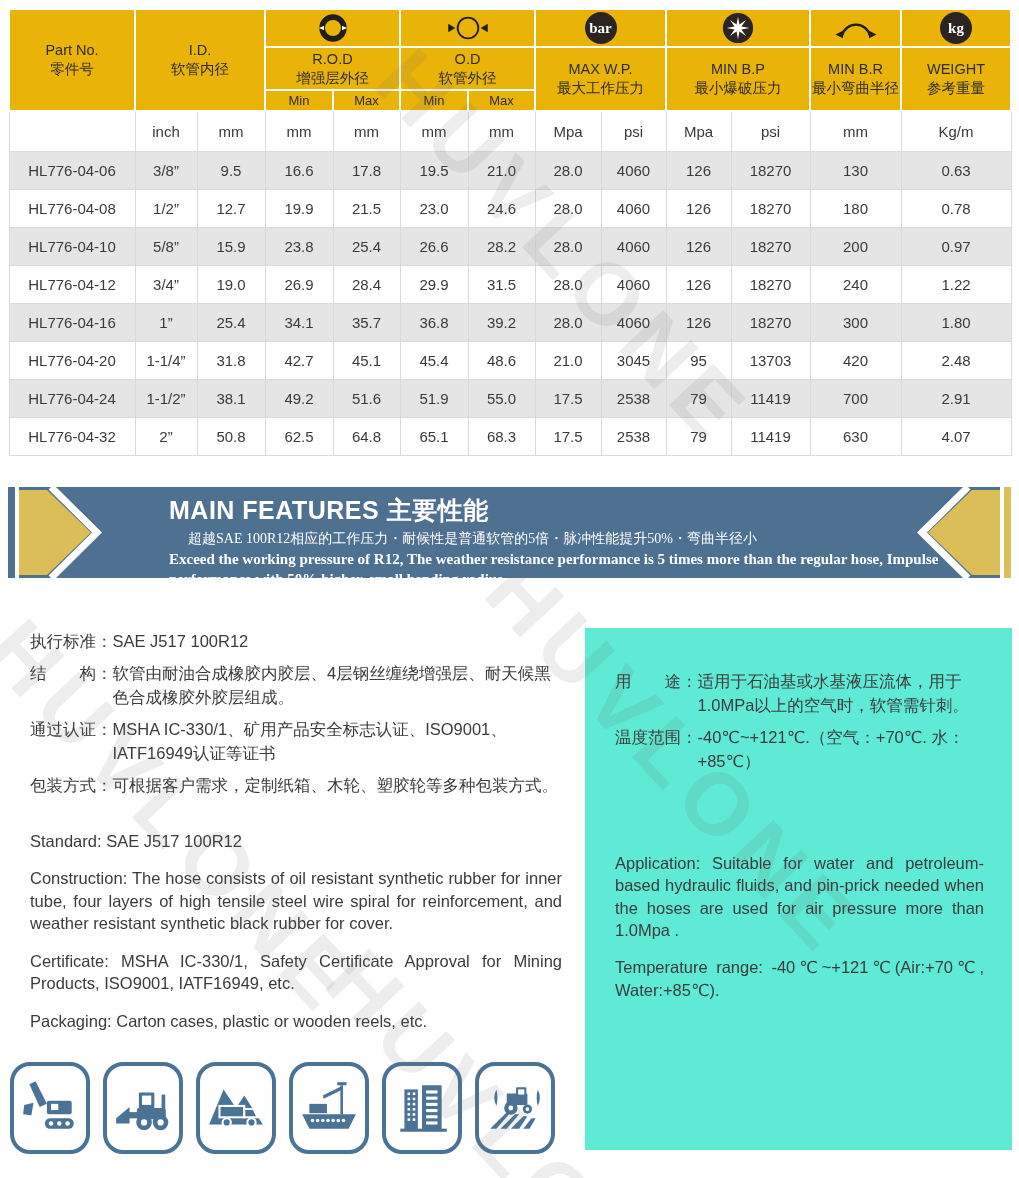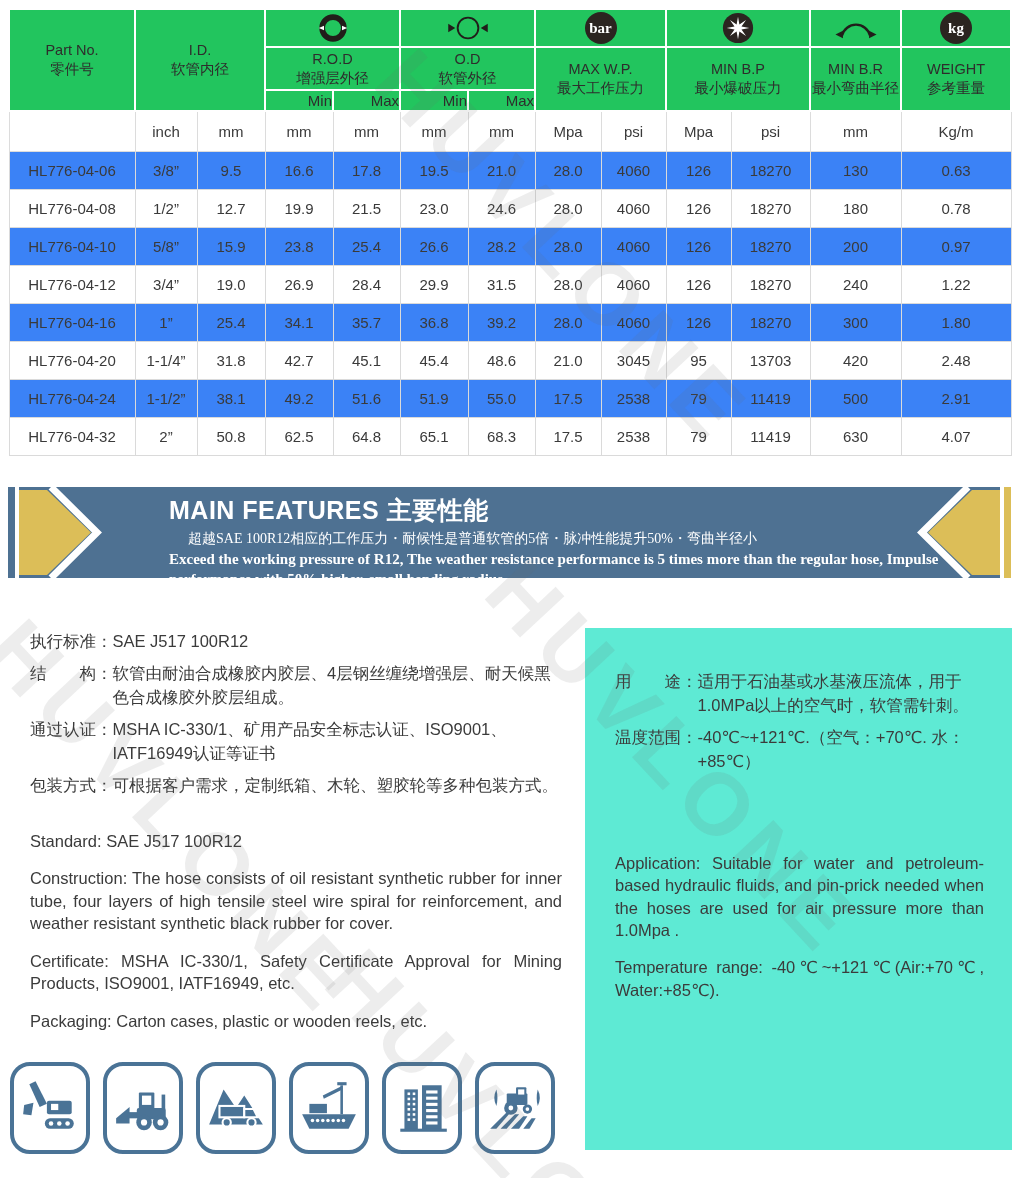--- a/index.html
+++ b/index.html
@@ -7,29 +7,29 @@
   .page { position:relative; width:1019px; height:1178px; background:#fff; overflow:hidden; margin:0 auto; }
 
   
   .wm { position:absolute; z-index:6; pointer-events:none; font-weight:bold;
         font-size:88px; letter-spacing:10px; color:rgba(110,110,110,0.12);
         transform:rotate(47deg); transform-origin:left top; white-space:nowrap; }
 
   
   .table-wrap { position:absolute; left:8px; top:8px; z-index:1; }
   table.spec { border-collapse:collapse; table-layout:fixed; width:1003px; }
-  thead th { background:#22c55e; border:2px solid #fff; font-weight:normal; color:#2e2d2c; padding:0;margin-left:20px; }
+  thead th { background:#eab308; border:2px solid #fff; font-weight:normal; color:#2e2d2c; padding:0;margin-left:20px; }
   tr.icon-row th { height:38px; }
   tr.label-row th { height:43px; font-size:14.5px; line-height:1.28; }
-  tr.minmax-row th { height:21px; font-size:15px;text-align:right; }
+  tr.minmax-row th { height:21px; font-size:13px; }
   th.tall { font-size:14.5px; line-height:1.3; }
   .units-row td { height:40px; background:#fff; border:1px solid #dcdcdc; border-top:2px solid #fff;
                   text-align:center; font-size:15px; color:#3a3a3a; }
   tbody td { height:38px; border:1px solid #dadada; text-align:center; font-size:15px; color:#3a3a3a; background:#fff; }
-  tbody tr.alt td { background:#3b82f6; }
+  tbody tr.alt td { background:#e5e5e5; }
   .badge { display:inline-flex; align-items:center; justify-content:center; width:32px; height:32px;
            border-radius:50%; background:#2b2420; color:#fff;
            font-family:"Liberation Serif","DejaVu Serif",serif; font-weight:bold; font-size:15px; }
   .hicon { vertical-align:middle; }
 
   
   .banner { position:absolute; left:8px; top:487px; width:1003px; height:91px; z-index:1;border-radius:23px; }
   .banner .left-bar  { position:absolute; left:0; top:0; width:7px; height:91px; background:#4e7192; }
   .banner .right-bar { position:absolute; right:0; top:0; width:7px; height:91px; background:#dcbe58; }
   .banner .main { position:absolute; left:11px; right:11px; top:0; bottom:0; background:#4e7192; }
@@ -272,21 +272,21 @@
             <td>1-1/2”</td>
             <td>38.1</td>
             <td>49.2</td>
             <td>51.6</td>
             <td>51.9</td>
             <td>55.0</td>
             <td>17.5</td>
             <td>2538</td>
             <td>79</td>
             <td>11419</td>
-            <td>500</td>
+            <td>700</td>
             <td>2.91</td>
           </tr>
           <tr>
             <td>HL776-04-32</td>
             <td>2”</td>
             <td>50.8</td>
             <td>62.5</td>
             <td>64.8</td>
             <td>65.1</td>
             <td>68.3</td>

